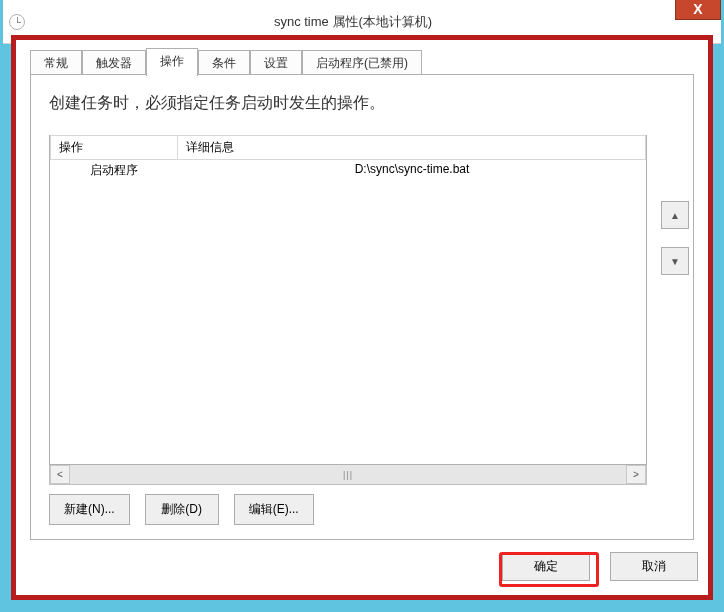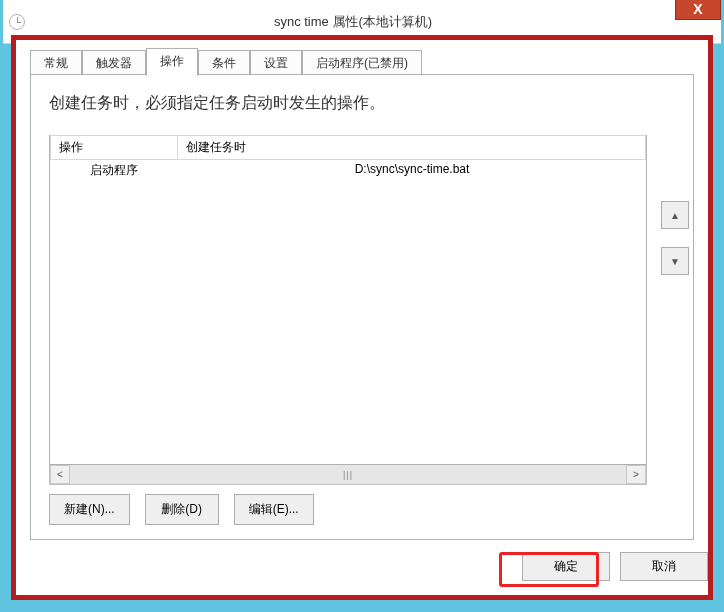--- a/index.html
+++ b/index.html
@@ -210,23 +210,23 @@
   background: #efefef;
   padding: 6px 14px;
   font-size: 12px;
   font-family: inherit;
   cursor: pointer;
   min-width: 74px;
   text-align: center;
 }
 .dialog-btns {
   position: absolute;
-  right: 0; bottom: 14px;
-  display: flex;
-  gap: 10px;
+  right: 10px; bottom: 14px;
+  display: flex;
+  gap: 20px;
   margin-top: 9px;
 }
 .dialog-btn {
   border: 1px solid #acacac;
   background: #efefef;
   padding: 5px 0;
   width: 88px;
   font-size: 12px;
   font-family: inherit;
   cursor: pointer;
@@ -262,21 +262,21 @@
       <div class="tab">启动程序(已禁用)</div>
     </div>
 
     <div class="tab-panel">
       <div class="desc">创建任务时，必须指定任务启动时发生的操作。</div>
 
       <div class="list-area">
         <div class="list">
           <div class="list-header">
             <div class="list-header-cell col-action">操作</div>
-            <div class="list-header-cell col-detail">创建任务时</div>
+            <div class="list-header-cell col-detail">详细信息</div>
           </div>
           <div class="list-row">
             <div class="list-cell col-action">启动程序</div>
             <div class="list-cell col-detail">D:\sync\sync-time.bat</div>
           </div>
         </div>
         <div class="hscroll">
           <div class="hscroll-btn">&lt;</div>
           <div class="hscroll-track">
             <span class="hscroll-grip">|||</span>

